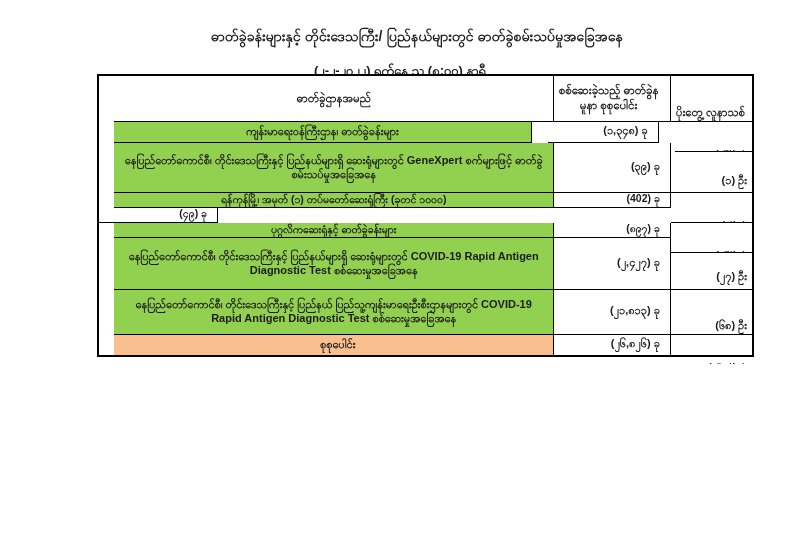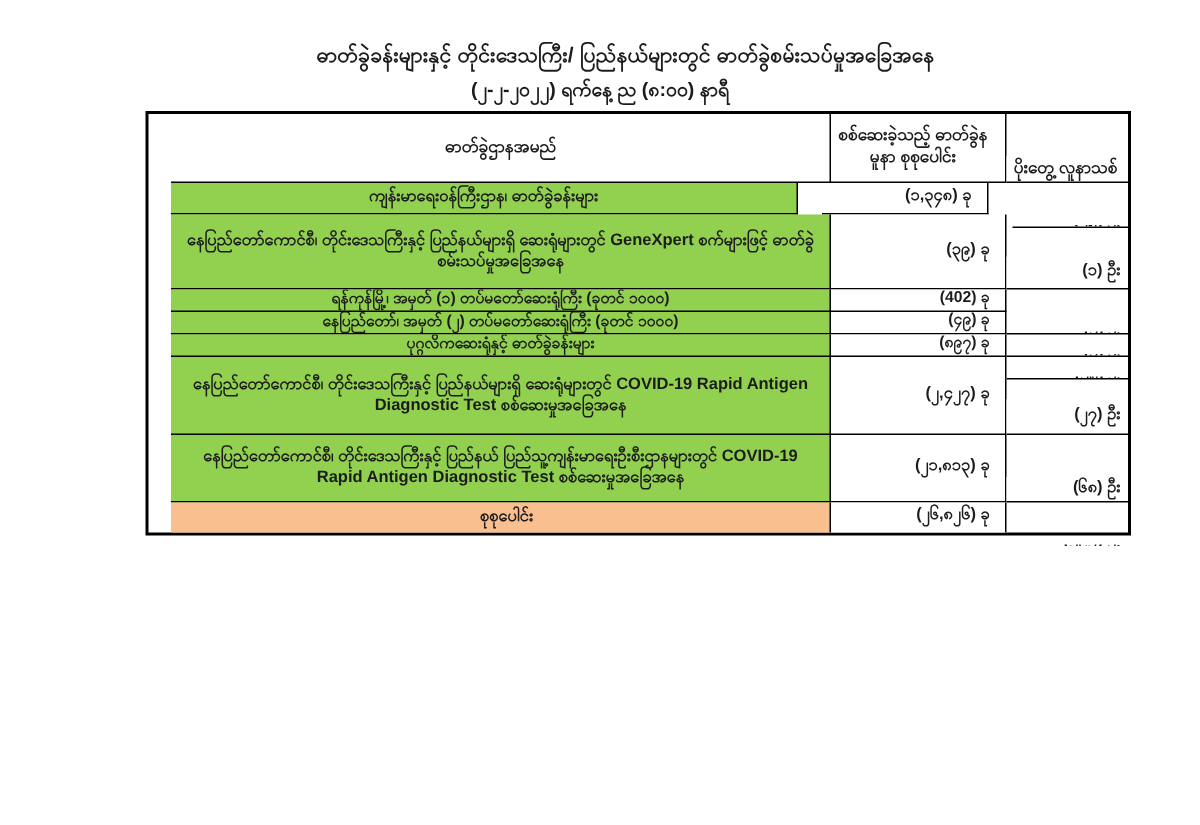--- a/index.html
+++ b/index.html
@@ -8,21 +8,21 @@
     font-family: "Liberation Sans", "DejaVu Sans", sans-serif;
     color: #1c1c1c;
   }
   .page { position: relative; width: 800px; height: 550px; background: #ffffff; overflow: hidden; }
 
   .title-line1 {
     position: absolute; top: 27px; left: 17px; width: 100%;
     text-align: center; font-weight: bold; font-size: 14px; letter-spacing: 0.2px;
   }
   .title-line2 {
-    position: absolute; top: 51px; left: 0; width: 100%;
+    position: absolute; top: 62px; left: 0; width: 100%;
     text-align: center; font-weight: bold; font-size: 13px;
   }
 
   .report-table {
     position: absolute; left: 97px; top: 74px; width: 653px;
     border: 2px solid #000; background: #ffffff;
   }
   .tr { display: flex; align-items: stretch; }
   .td {
     box-sizing: border-box; overflow: hidden;
@@ -77,21 +77,20 @@
       <div class="td c3 bg-white">(၁) ဦး</div>
     </div>
 
     <div class="tr r3">
       <div class="td c1 bg-green">ရန်ကုန်မြို့၊ အမှတ် (၁) တပ်မတော်ဆေးရုံကြီး (ခုတင် ၁၀၀၀)</div>
       <div class="td c2 bg-white">(402) ခု</div>
       <div class="td c3 bg-white">(၃) ဦး</div>
     </div>
 
     <div class="tr r4">
-      <div class="td c1 bg-green">နေပြည်တော်၊ အမှတ် (၂) တပ်မတော်ဆေးရုံကြီး (ခုတင် ၁၀၀၀)</div>
       <div class="td c2 bg-white">(၄၉) ခု</div>
       <div class="td c3 bg-white">(၁) ဦး</div>
     </div>
 
     <div class="tr r5">
       <div class="td c1 bg-green">ပုဂ္ဂလိကဆေးရုံနှင့် ဓာတ်ခွဲခန်းများ</div>
       <div class="td c2 bg-white">(၈၉၇) ခု</div>
       <div class="td c3 bg-white">(၁၈) ဦး</div>
     </div>
 

